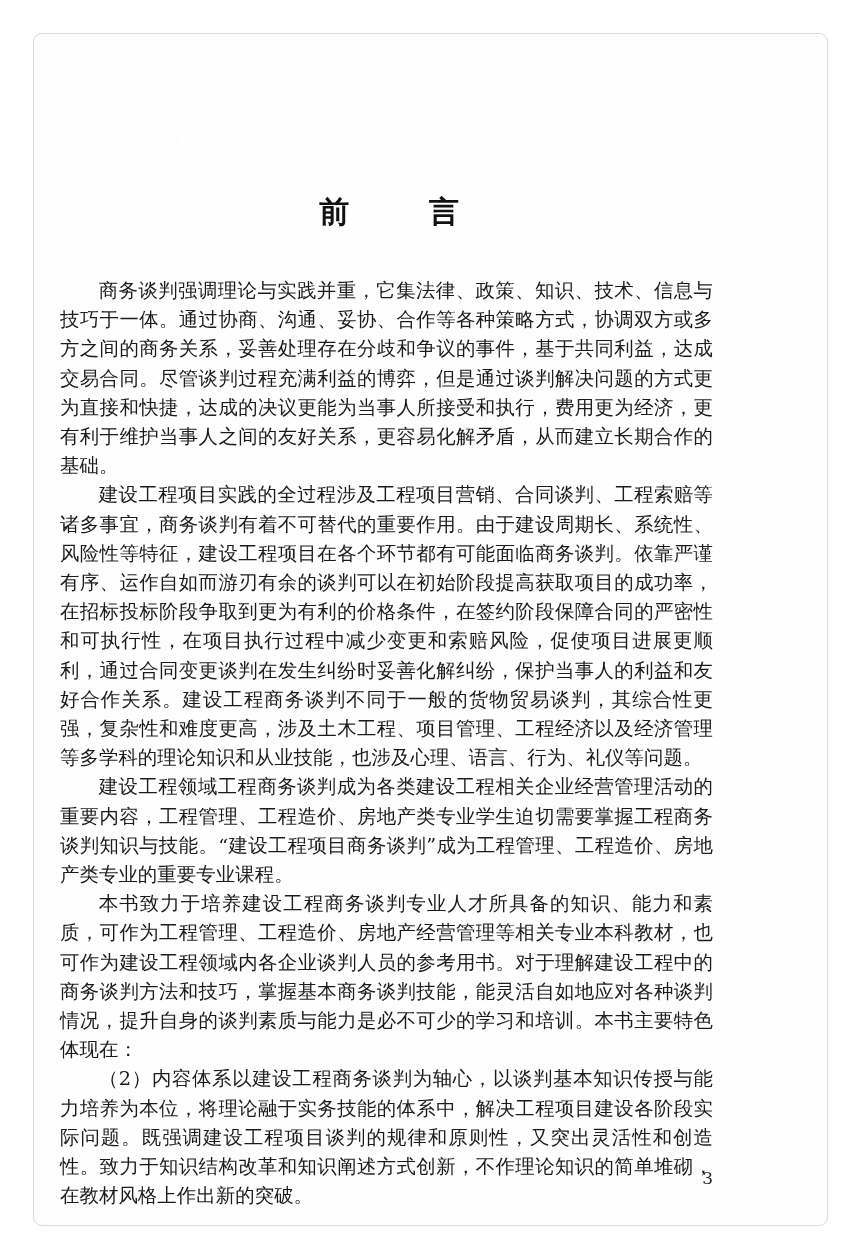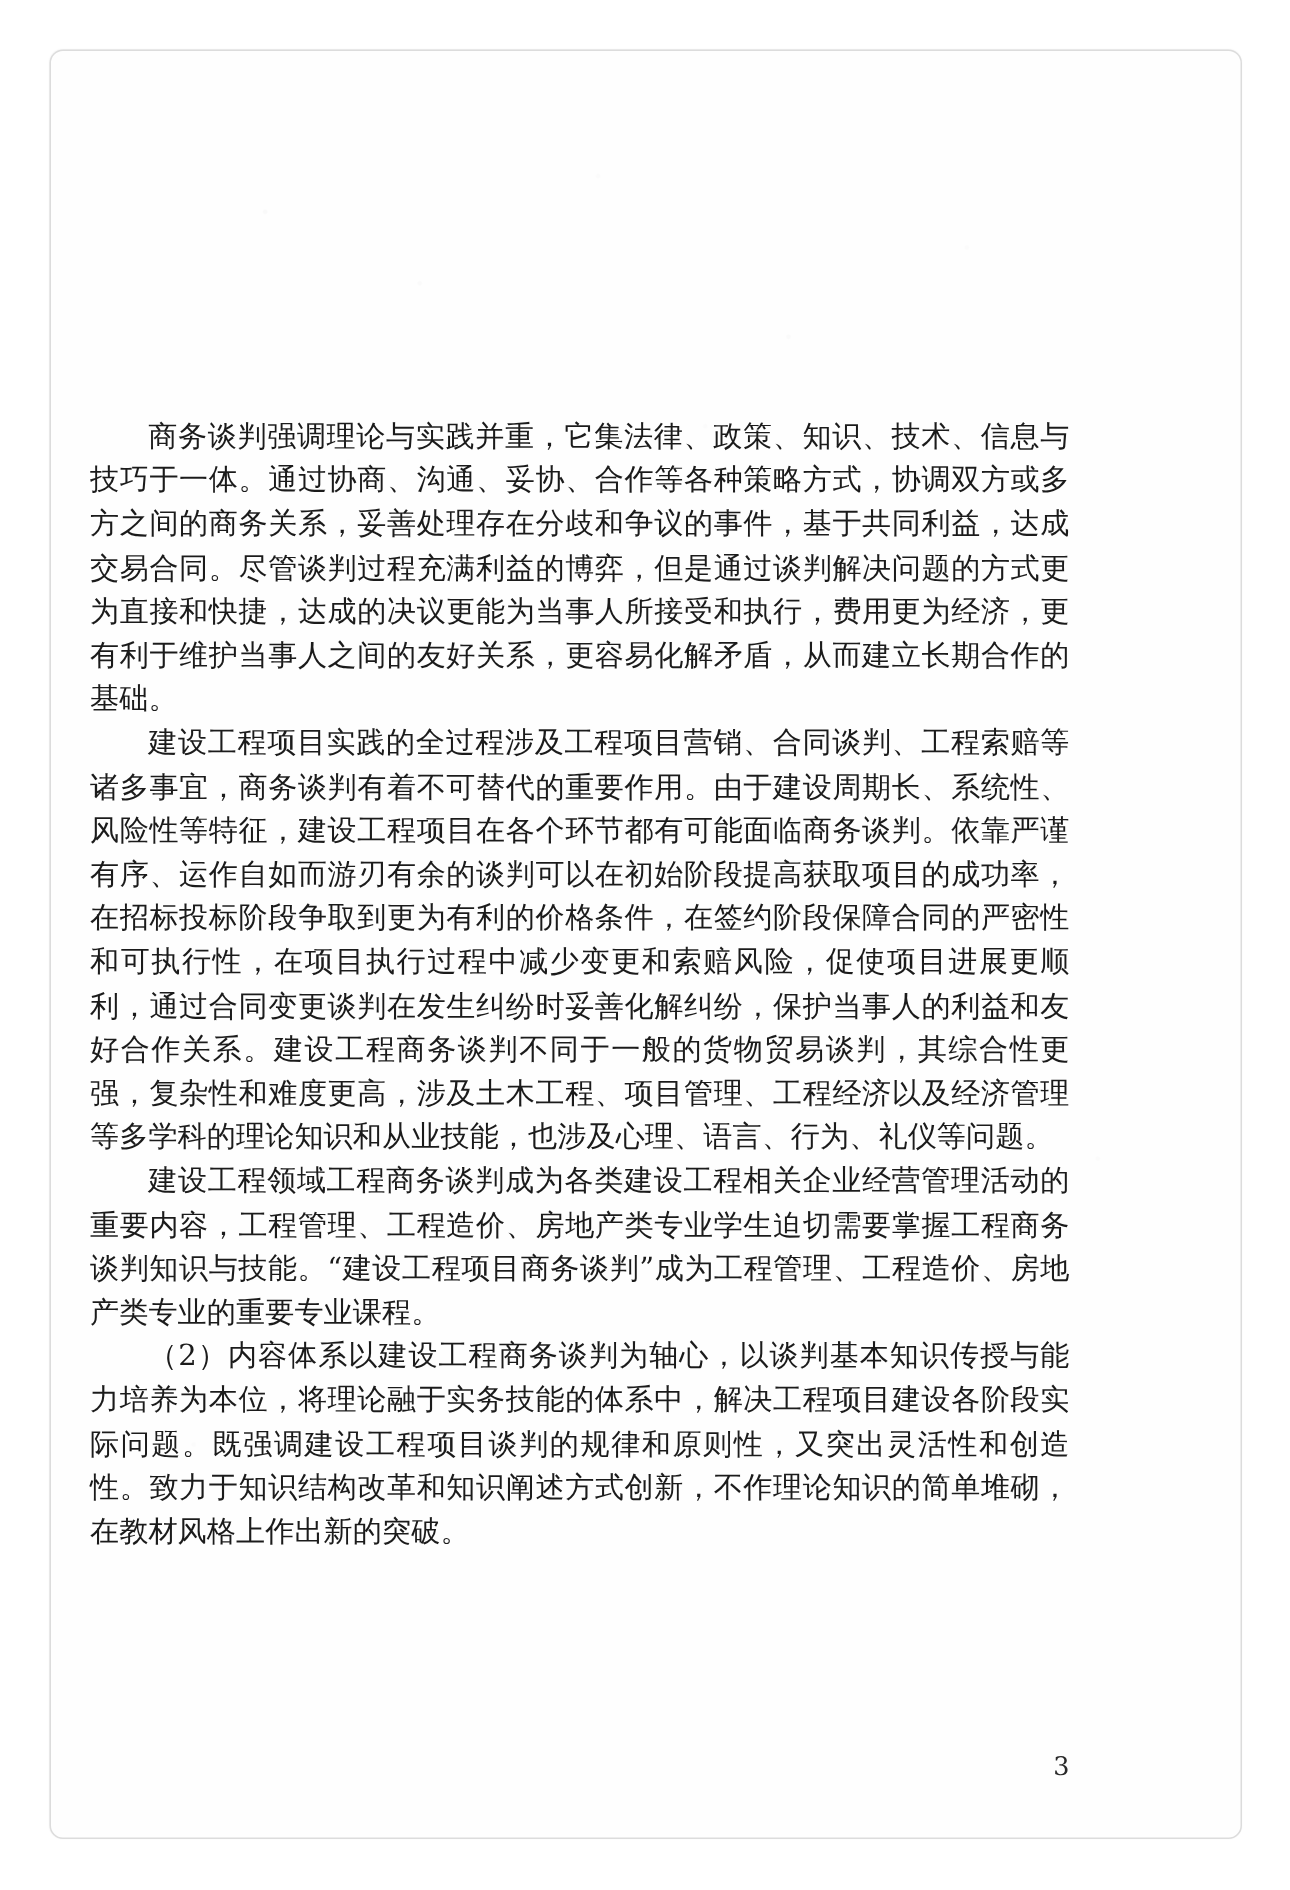--- a/index.html
+++ b/index.html
@@ -108,24 +108,26 @@
 </style>
 </head>
 <body>
 
 <div id="page-sheet">
   <div id="scan-noise"></div>
 </div>
 
 <div id="content-area">
 
+  <div id="doc-title">前　　言</div>
 
   <div id="body-text">
     <p class="para">商务谈判强调理论与实践并重，它集法律、政策、知识、技术、信息与技巧于一体。通过协商、沟通、妥协、合作等各种策略方式，协调双方或多方之间的商务关系，妥善处理存在分歧和争议的事件，基于共同利益，达成交易合同。尽管谈判过程充满利益的博弈，但是通过谈判解决问题的方式更为直接和快捷，达成的决议更能为当事人所接受和执行，费用更为经济，更有利于维护当事人之间的友好关系，更容易化解矛盾，从而建立长期合作的基础。</p>
     <p class="para">建设工程项目实践的全过程涉及工程项目营销、合同谈判、工程索赔等诸多事宜，商务谈判有着不可替代的重要作用。由于建设周期长、系统性、风险性等特征，建设工程项目在各个环节都有可能面临商务谈判。依靠严谨有序、运作自如而游刃有余的谈判可以在初始阶段提高获取项目的成功率，在招标投标阶段争取到更为有利的价格条件，在签约阶段保障合同的严密性和可执行性，在项目执行过程中减少变更和索赔风险，促使项目进展更顺利，通过合同变更谈判在发生纠纷时妥善化解纠纷，保护当事人的利益和友好合作关系。建设工程商务谈判不同于一般的货物贸易谈判，其综合性更强，复杂性和难度更高，涉及土木工程、项目管理、工程经济以及经济管理等多学科的理论知识和从业技能，也涉及心理、语言、行为、礼仪等问题。</p>
     <p class="para">建设工程领域工程商务谈判成为各类建设工程相关企业经营管理活动的重要内容，工程管理、工程造价、房地产类专业学生迫切需要掌握工程商务谈判知识与技能。“建设工程项目商务谈判”成为工程管理、工程造价、房地产类专业的重要专业课程。</p>
+    <p class="para">本书致力于培养建设工程商务谈判专业人才所具备的知识、能力和素质，可作为工程管理、工程造价、房地产经营管理等相关专业本科教材，也可作为建设工程领域内各企业谈判人员的参考用书。对于理解建设工程中的商务谈判方法和技巧，掌握基本商务谈判技能，能灵活自如地应对各种谈判情况，提升自身的谈判素质与能力是必不可少的学习和培训。本书主要特色体现在：</p>
     <p class="para">（2）内容体系以建设工程商务谈判为轴心，以谈判基本知识传授与能力培养为本位，将理论融于实务技能的体系中，解决工程项目建设各阶段实际问题。既强调建设工程项目谈判的规律和原则性，又突出灵活性和创造性。致力于知识结构改革和知识阐述方式创新，不作理论知识的简单堆砌，在教材风格上作出新的突破。</p>
 
   </div>
 
   <div id="page-number">3</div>
 
 </div>
 
 </body></html>

